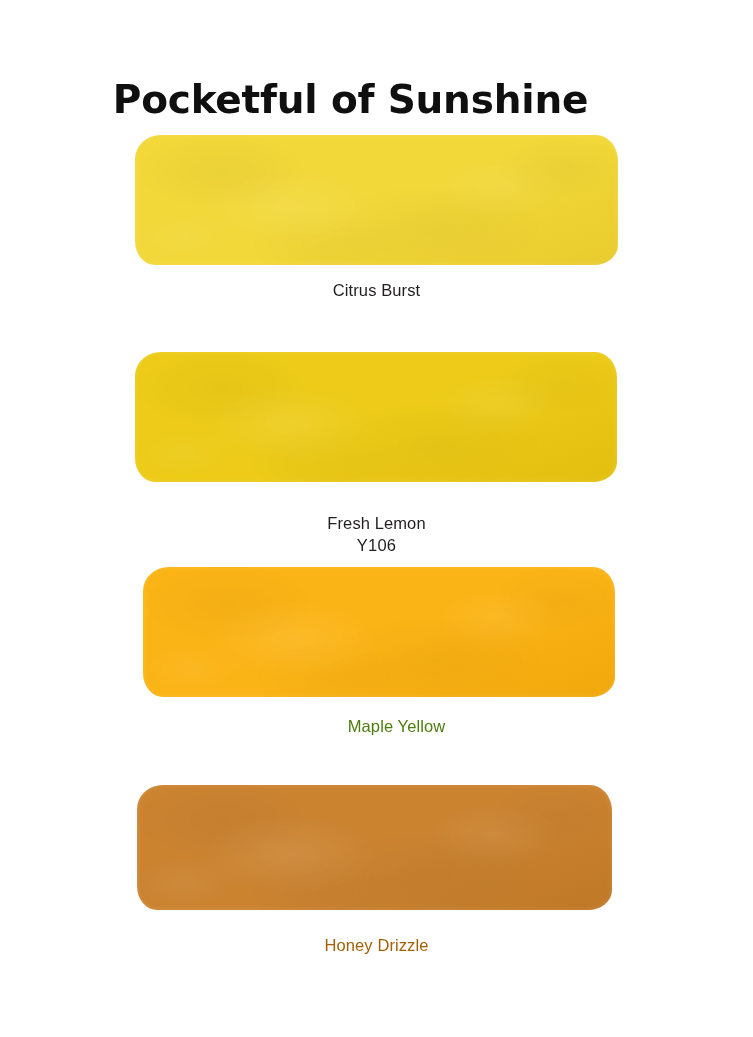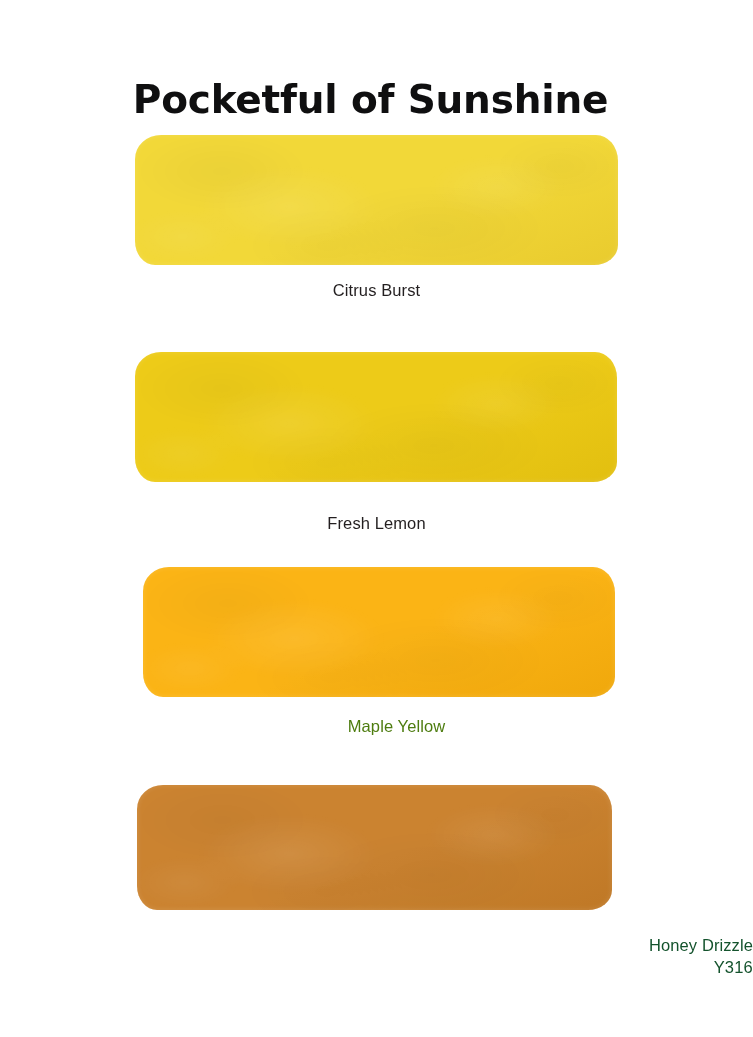--- a/index.html
+++ b/index.html
@@ -30,21 +30,20 @@
     left: 0;
     width: 701px;
     text-align: center;
     font-family: "DejaVu Sans", "Liberation Sans", sans-serif;
     font-size: 39px;
     font-weight: 700;
     letter-spacing: -0.2px;
     color: #0f0f10;
     line-height: 1.15;
     white-space: nowrap;
-    padding-left: 20px;
   }
 
   
   .swatch-list {
     position: absolute;
     top: 0;
     left: 0;
     width: 753px;
     height: 1037px;
   }
@@ -135,40 +134,40 @@
     </div>
 
     <div class="swatch-entry">
       <div class="swatch-chip" id="chip-1" style="position: absolute; left: 135px; top: 352px; width: 482px; height: 130px; background: linear-gradient(160deg, rgb(237, 203, 24) 0%, rgb(237, 203, 24) 55%, rgb(226, 191, 16) 100%);">
         <span class="wash"></span>
         <span class="wash-light"></span>
         <span class="edge-soft"></span>
       </div>
       <div class="swatch-caption" id="cap-1" style="top: 512px; color: rgb(35, 31, 32);">
         <span class="swatch-name">Fresh Lemon</span>
+        <span class="swatch-code">Y106</span>
       </div>
     </div>
 
     <div class="swatch-entry">
       <div class="swatch-chip" id="chip-2" style="position: absolute; left: 143px; top: 567px; width: 472px; height: 130px; background: linear-gradient(160deg, rgb(251, 180, 21) 0%, rgb(251, 180, 21) 55%, rgb(240, 168, 12) 100%);">
         <span class="wash"></span>
         <span class="wash-light"></span>
         <span class="edge-soft"></span>
       </div>
       <div class="swatch-caption" id="cap-2" style="top: 715px; color: #4d7c0f; padding-left: 20px;">
         <span class="swatch-name">Maple Yellow</span>
       </div>
     </div>
 
     <div class="swatch-entry">
       <div class="swatch-chip" id="chip-3" style="position: absolute; left: 137px; top: 785px; width: 475px; height: 125px; background: linear-gradient(160deg, rgb(203, 131, 48) 0%, rgb(203, 131, 48) 55%, rgb(191, 120, 38) 100%);">
         <span class="wash"></span>
         <span class="wash-light"></span>
         <span class="edge-soft"></span>
       </div>
-      <div class="swatch-caption" id="cap-3" style="top: 934px; color: #14532d; text-align: right;">
+      <div class="swatch-caption" id="cap-3" style="top: 934px; color: #a16207;">
         <span class="swatch-name">Honey Drizzle</span>
-        <span class="swatch-code">Y316</span>
       </div>
     </div>
 
   </div>
 </div>
 
 </body></html>

